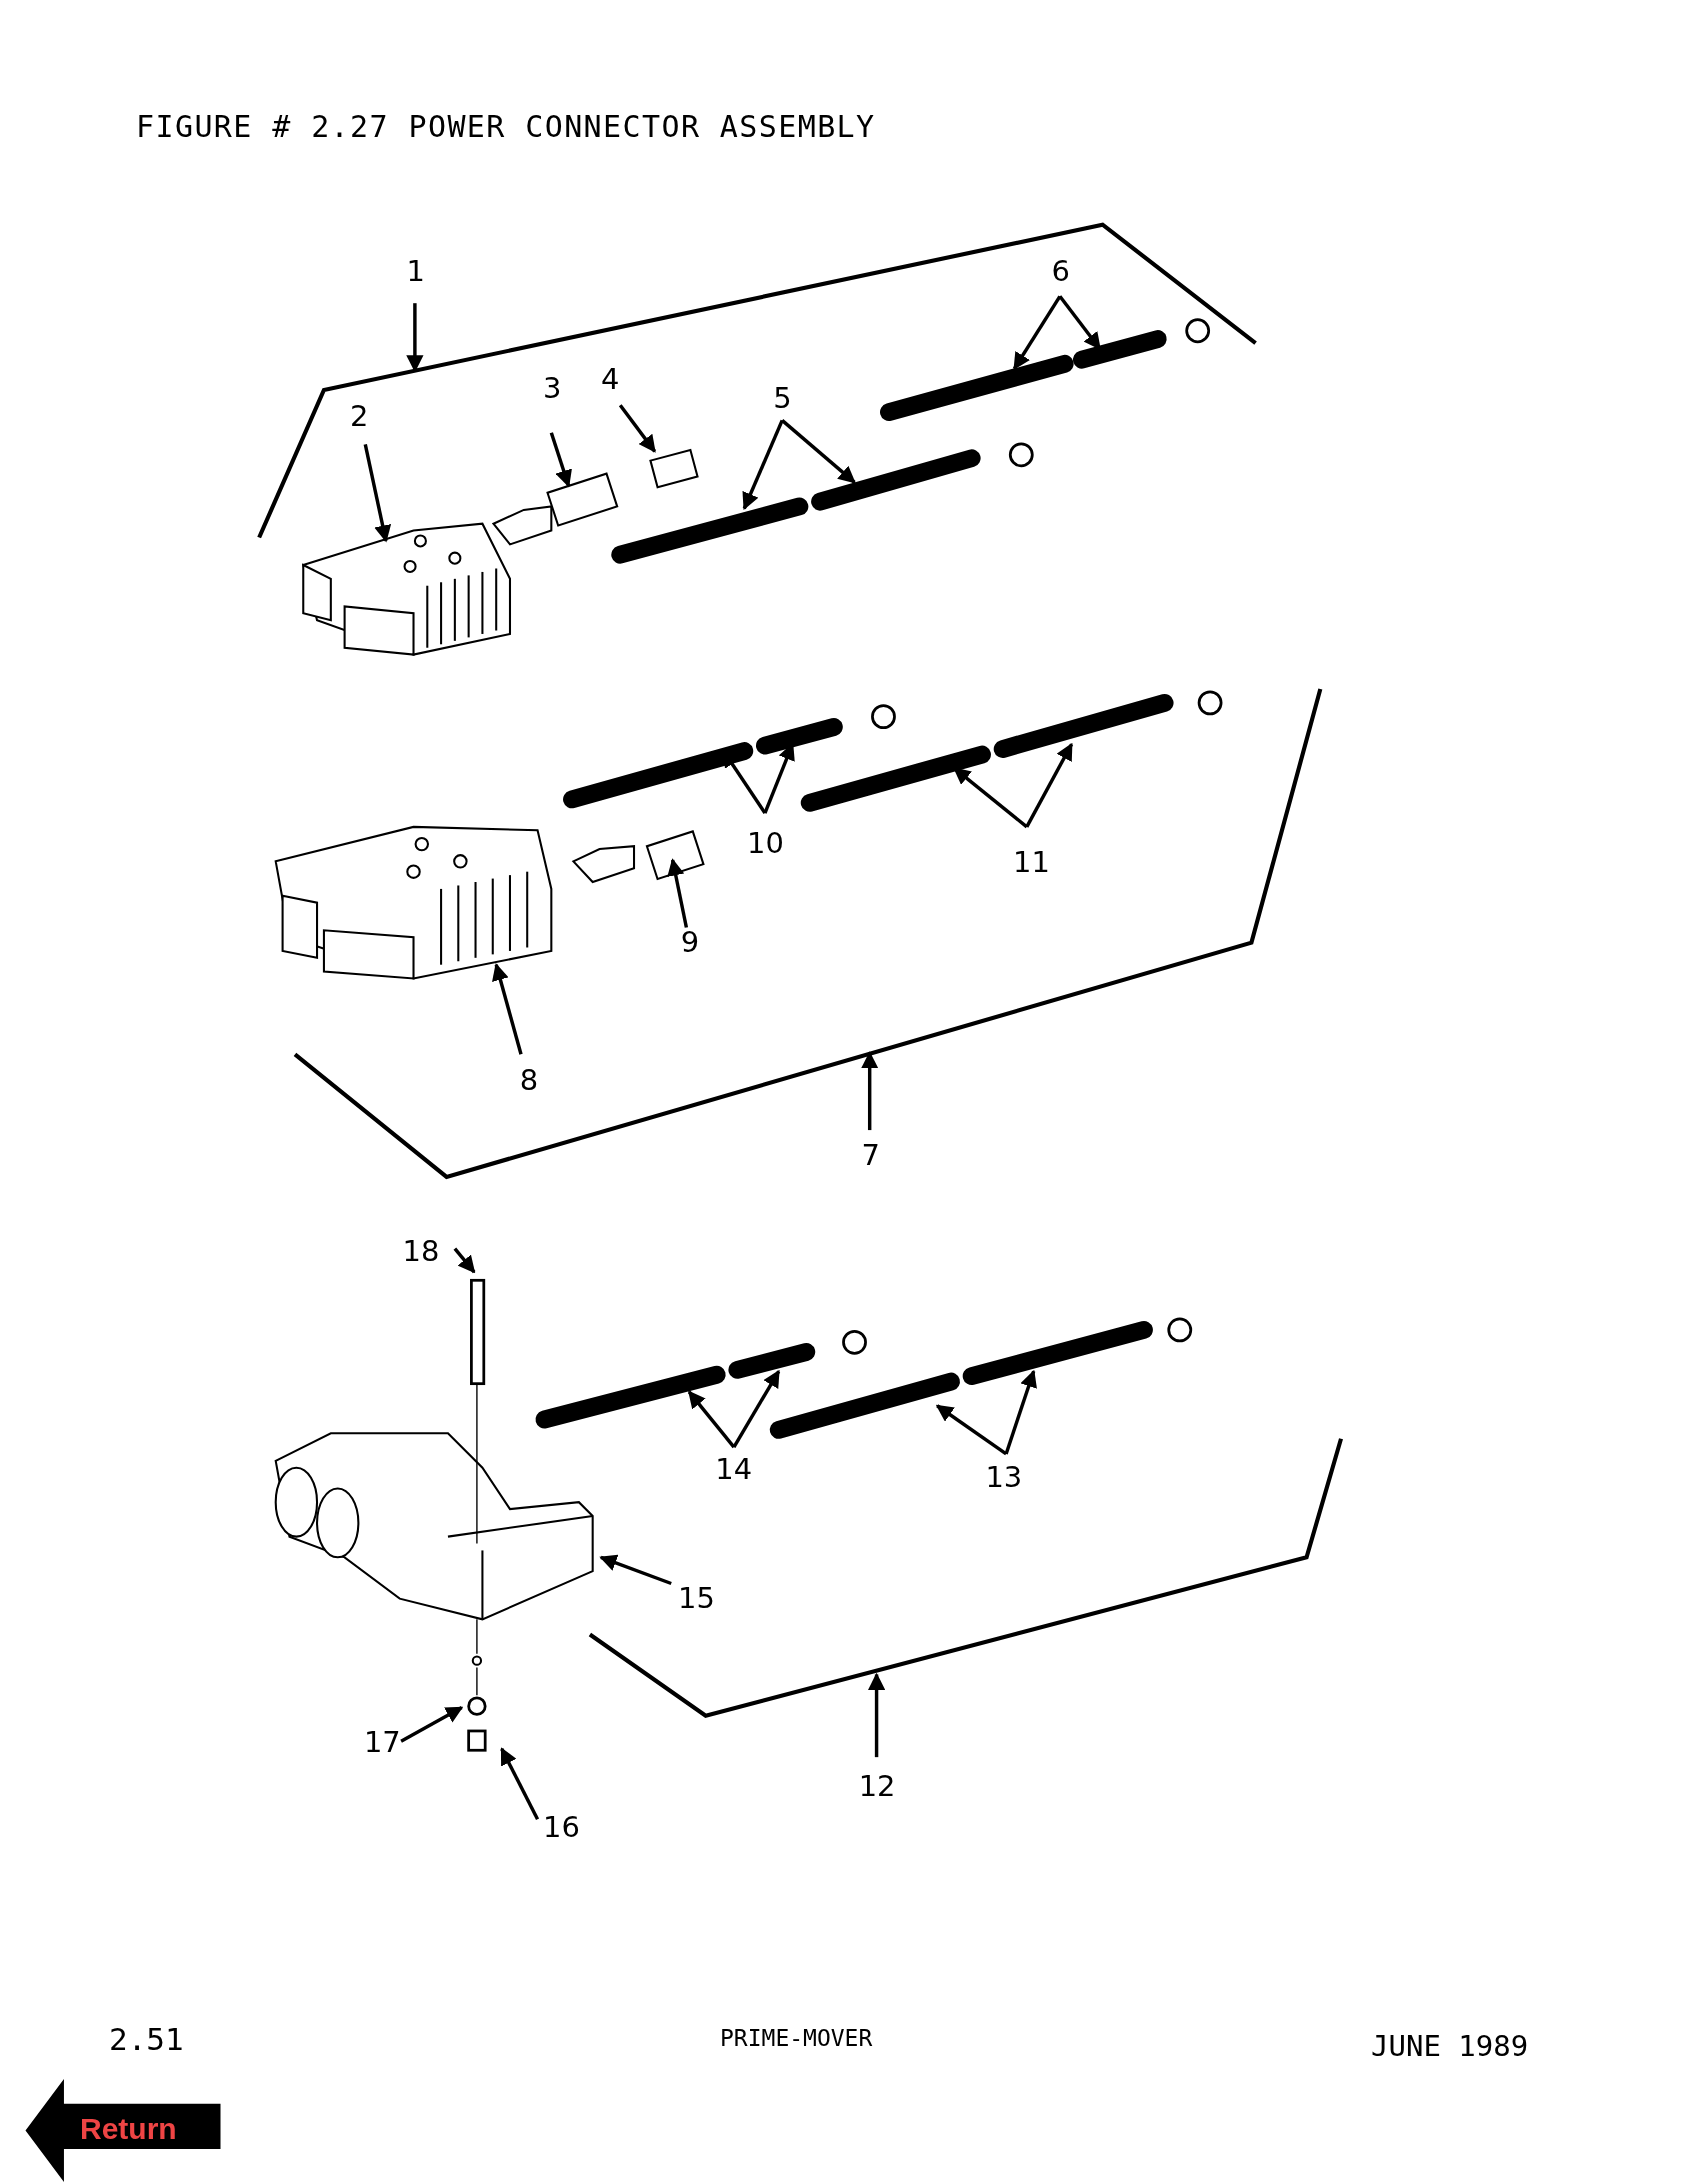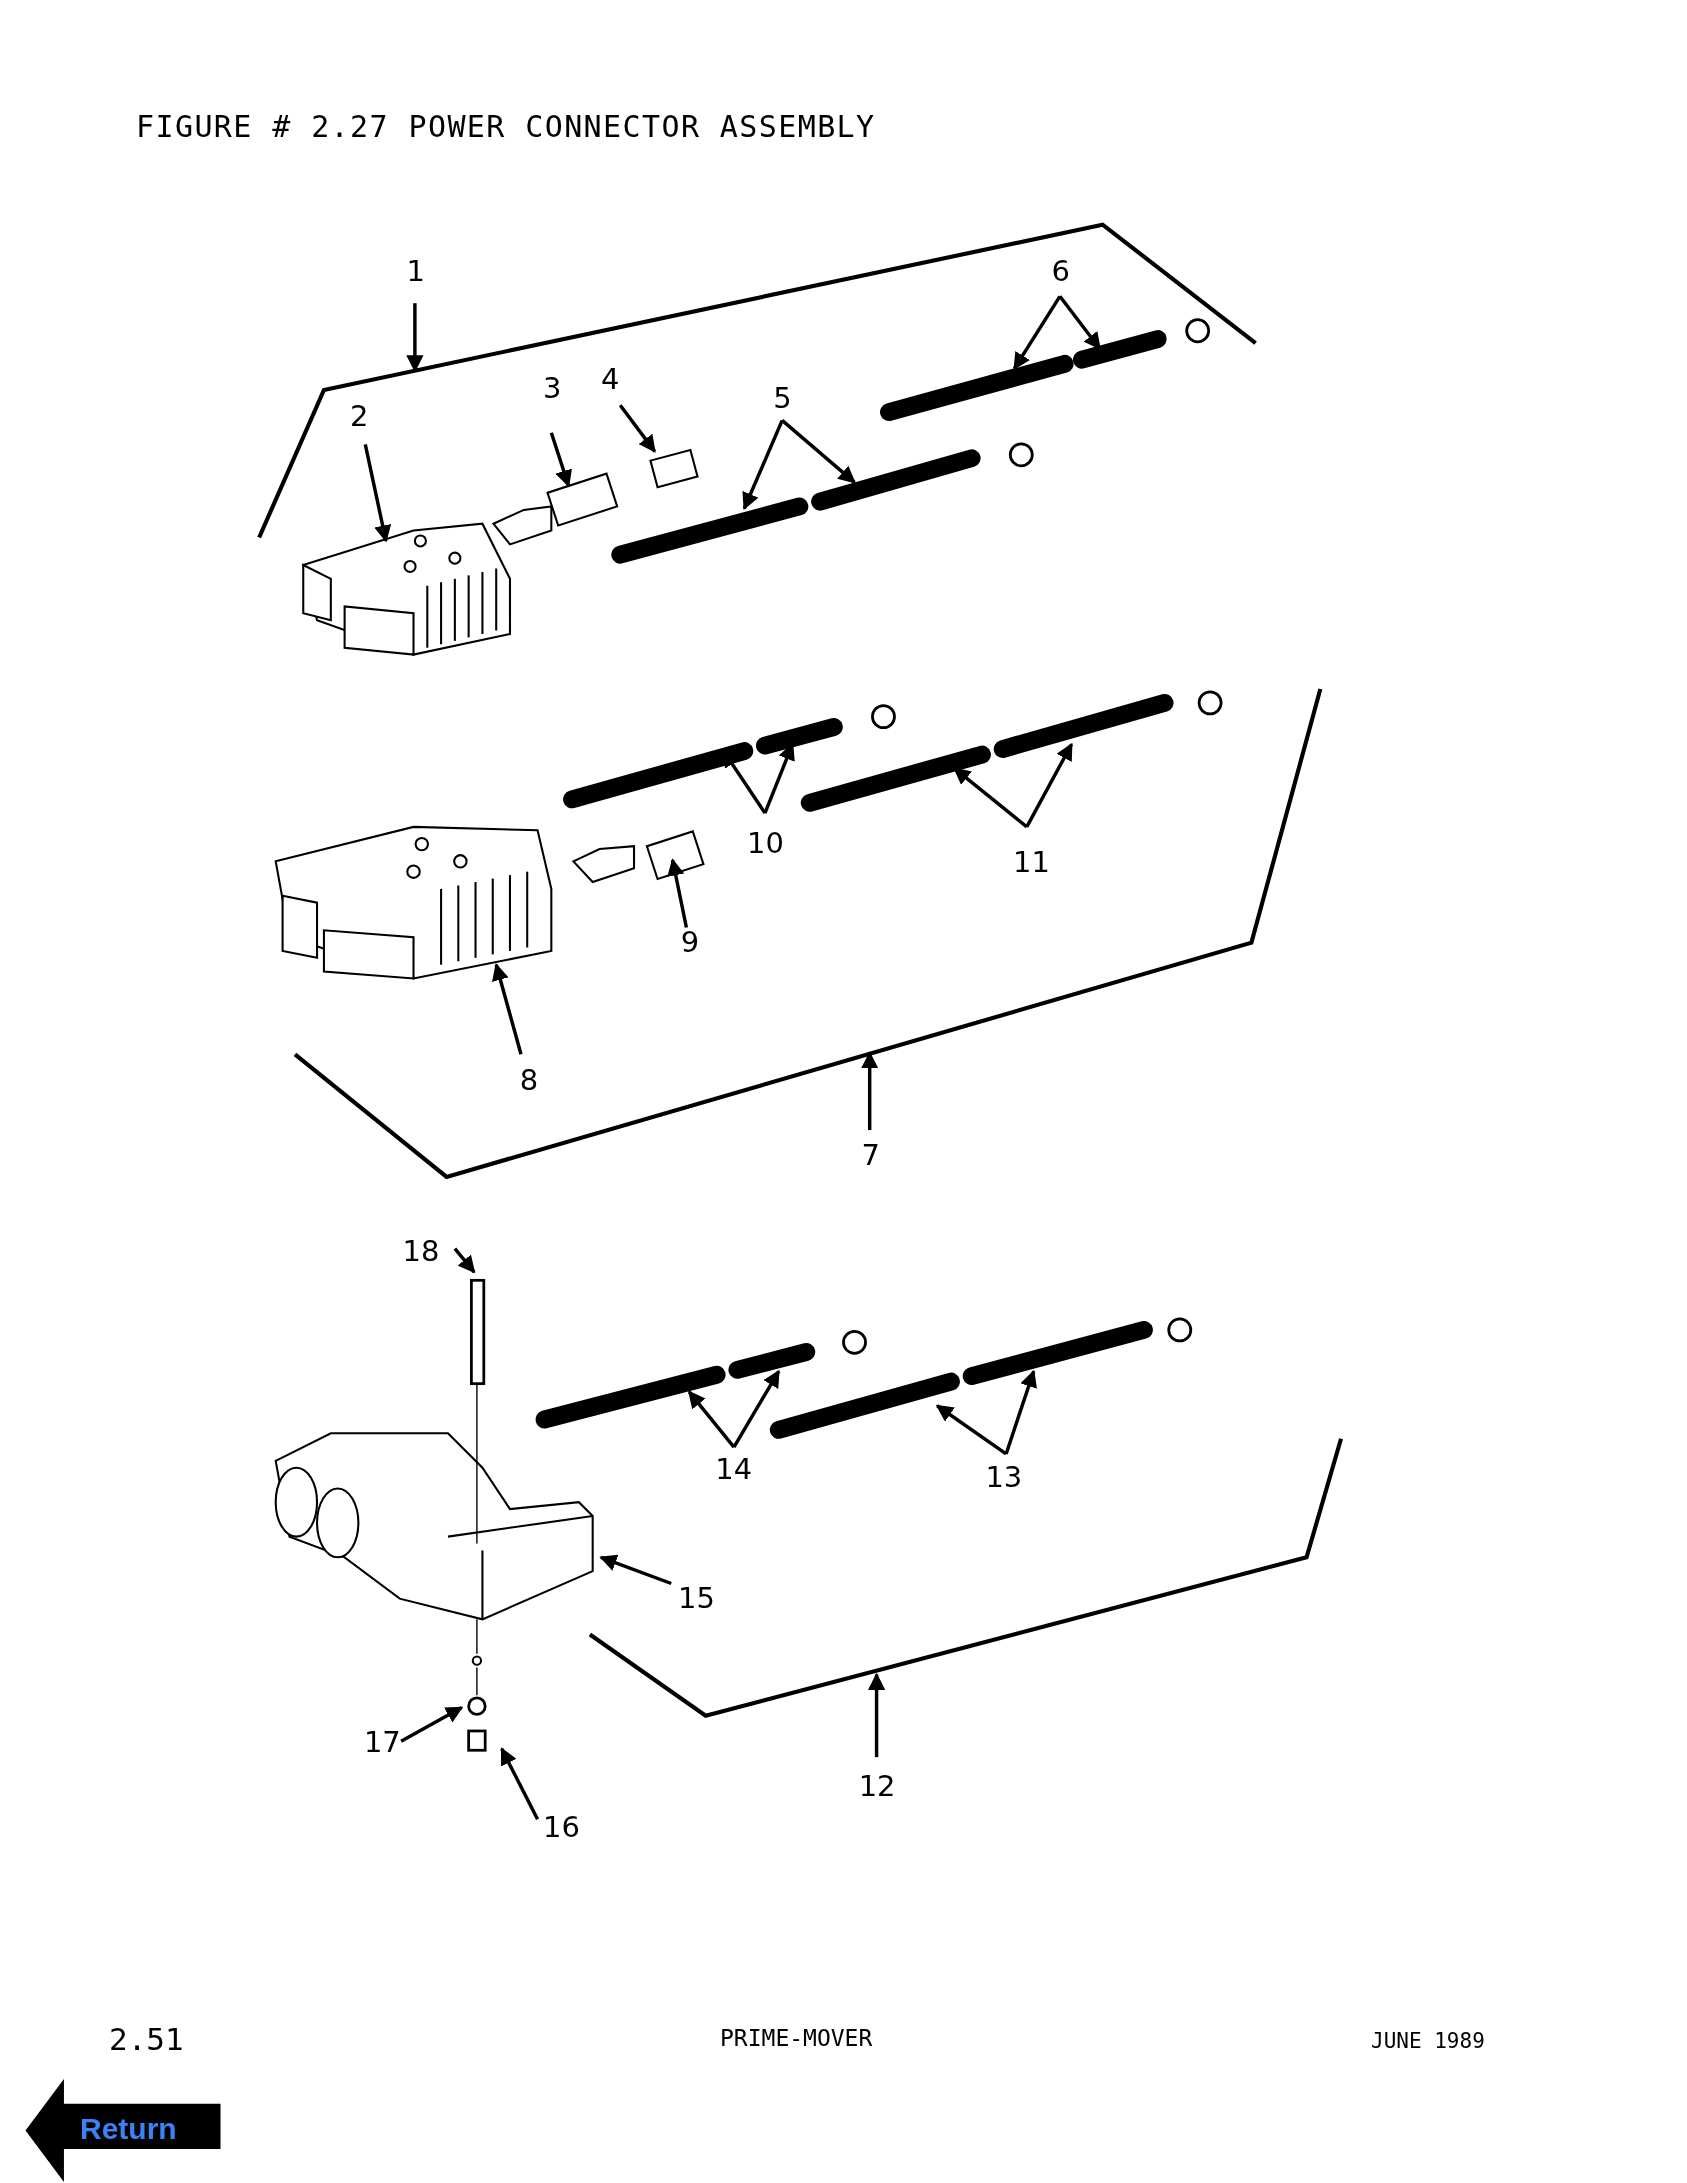--- a/index.html
+++ b/index.html
@@ -2,24 +2,24 @@
 <html style="font-size:11px"><head>
   <meta charset="utf-8">
   <style>
     html, body { margin: 0; padding: 0; background: #ffffff; }
     body { width: 1687px; height: 2183px; position: relative; overflow: hidden; font-family: "DejaVu Sans Mono", monospace; color: #000; }
     .title { position: absolute; left: 114px; top: 109px; font-size: 30px; letter-spacing: 1.4px; font-family: "DejaVu Sans Mono", monospace; margin-left: 22px; }
     svg.diagram { position: absolute; left: 0; top: 0; }
     .lbl { font-family: "DejaVu Sans", sans-serif; font-size: 42px; fill: #000; }
     .footer-left { position: absolute; left: 109px; top: 2021px; font-size: 31px; }
     .footer-center { position: absolute; left: 720px; top: 2025px; font-size: 23px; }
-    .footer-right { position: absolute; left: 1371px; top: 2029px; font-size: 21px; text-align: right; }
+    .footer-right { position: absolute; left: 1371px; top: 2029px; font-size: 29px; text-align: right; }
     .return-btn { position: absolute; left: 25px; top: 2079px; width: 196px; height: 103px; cursor: pointer; }
     .return-btn svg { position: absolute; left: 0; top: 0; }
-    .return-label { position: absolute; left: 55px; top: 33px; color: #3b82f6; font-family: "Liberation Sans", sans-serif; font-weight: bold; font-size: 30px; }
+    .return-label { position: absolute; left: 55px; top: 33px; color: #ef4444; font-family: "Liberation Sans", sans-serif; font-weight: bold; font-size: 30px; }
   </style>
 </head>
 <body>
 
 <div class="title">FIGURE # 2.27 POWER CONNECTOR ASSEMBLY</div>
 
 <svg class="diagram" width="1687" height="2183" viewBox="0 0 2448 3168" xmlns="http://www.w3.org/2000/svg">
   <defs>
     <marker id="ah" viewBox="0 0 10 10" refX="9" refY="5" markerWidth="5" markerHeight="5" orient="auto">
       <path d="M0,0 L10,5 L0,10 z" fill="#000"></path>

